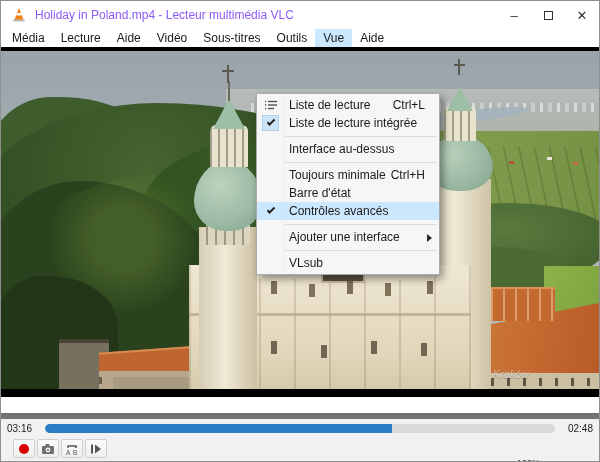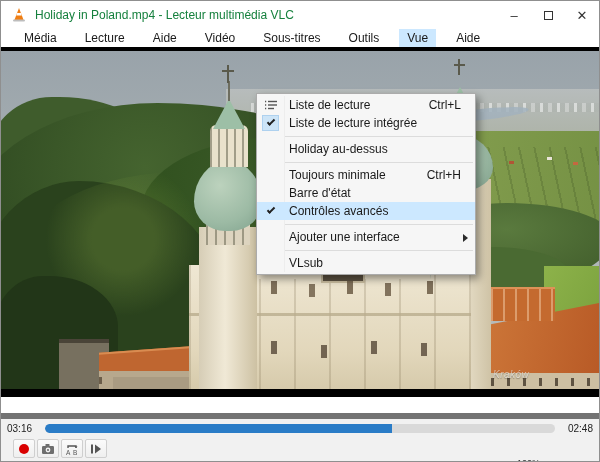--- a/index.html
+++ b/index.html
@@ -4,30 +4,30 @@
 <style>
   * { box-sizing: border-box; margin: 0; padding: 0; }
   html,body { background:#e8e8e8; }
   body { font-family:"Liberation Sans", sans-serif; }
   .window { position:relative; width:600px; height:462px; background:#fff;
             border:1px solid #8f8f8f; overflow:hidden; }
 
   
   .titlebar { height:28px; background:#ffffff; display:flex; align-items:center; }
   .titlebar .app-icon { width:16px; height:16px; margin:0 8px 0 10px; flex:0 0 auto; }
-  .titlebar .title { font-size:12px; color:#15803d; flex:1 1 auto; white-space:nowrap; overflow:hidden; }
+  .titlebar .title { font-size:12px; color:#8b5cf6; flex:1 1 auto; white-space:nowrap; overflow:hidden; }
   .win-btns { display:flex; height:100%; }
   .win-btn { width:34px; height:100%; display:flex; align-items:center; justify-content:center;
              font-size:13px; color:#333; }
   .max-glyph { width:9px; height:9px; border:1px solid #333; display:inline-block; }
 
   
   .menubar { height:18px; background:#ffffff; display:flex; align-items:stretch;
              font-size:12px; color:#1a1a1a; padding-left:3px; }
-  .menubar .mb-item { padding:1px 8px 2px; display:flex; align-items:center;margin-left:12px; }
+  .menubar .mb-item { padding:1px 8px 2px; display:flex; align-items:center; }
   .menubar .mb-item.active { background:#cce8ff; }
 
   
   .video { position:relative; height:350px; background:#000; overflow:hidden; }
   .photo { position:absolute; left:0; right:0; top:4px; height:338px; overflow:hidden;
            background:linear-gradient(#99a3aa 0%, #aeb5b6 55%, #bcc0bd 100%); }
   .photo > div { position:absolute; }
   .haze-city   { left:225px; right:0; top:38px; height:50px;
                  background:linear-gradient(#b7bcbc, #adb3a7);
                  }
@@ -121,21 +121,21 @@
   .rwing-roof-gable { left:466px; width:88px; top:236px; height:34px; background:#c46a2f;
                  background-image:repeating-linear-gradient(90deg, rgba(255,230,200,.4) 0 2px, transparent 2px 12px);
                  border-top:2px solid #dd9258; }
   .rwing-wall  { left:470px; right:0; top:322px; height:16px; background:#cdbfa2;
                  background-image:repeating-linear-gradient(90deg, #5f5342 0 3px, transparent 3px 16px);
                  background-size:100% 8px; background-position:4px 5px; background-repeat:no-repeat; }
   .watermark   { left:492px; top:318px; font-size:10px; color:rgba(255,255,255,.55);
                  letter-spacing:.5px; text-shadow:0 1px 1px rgba(0,0,0,.3);font-style:italic; }
 
   
-  .dropdown { position:absolute; left:255px; top:46px; width:220px; z-index:50;
+  .dropdown { position:absolute; left:255px; top:46px; width:184px; z-index:50;
               background:#f6f6f6; border:1px solid #ababab; padding:2px 0;
               box-shadow:3px 4px 8px rgba(0,0,0,.4); font-size:12px; color:#1a1a1a; }
   .dropdown .gutter-line { position:absolute; left:27px; top:2px; bottom:2px; width:1px; background:#ededed; }
   .mi { position:relative; height:18px; display:flex; align-items:center; }
   .mi.hl { background:#cce8ff; }
   .mi .gut { width:27px; flex:0 0 auto; display:flex; align-items:center; justify-content:center; height:100%; }
   .mi .chk { width:17px; height:16px; background:#cce4f7; border:1px solid #aed1ef;
              display:flex; align-items:center; justify-content:center; }
   .mi.hl .chk { background:transparent; border-color:transparent; }
   .checkmark { width:8px; height:4px; border-left:2px solid #222; border-bottom:2px solid #222;
@@ -283,21 +283,21 @@
           </span>
         <span class="lbl">Liste de lecture intégrée</span>
       </div>
 
       <div class="msep">
           <span class="line"></span>
         </div>
 
       <div class="mi">
         <span class="gut"></span>
-        <span class="lbl">Holiday au-dessus</span>
+        <span class="lbl">Interface au-dessus</span>
       </div>
 
       <div class="msep">
           <span class="line"></span>
         </div>
 
       <div class="mi">
         <span class="gut"></span>
         <span class="lbl">Toujours minimale</span>
         <span class="sc">Ctrl+H</span>

